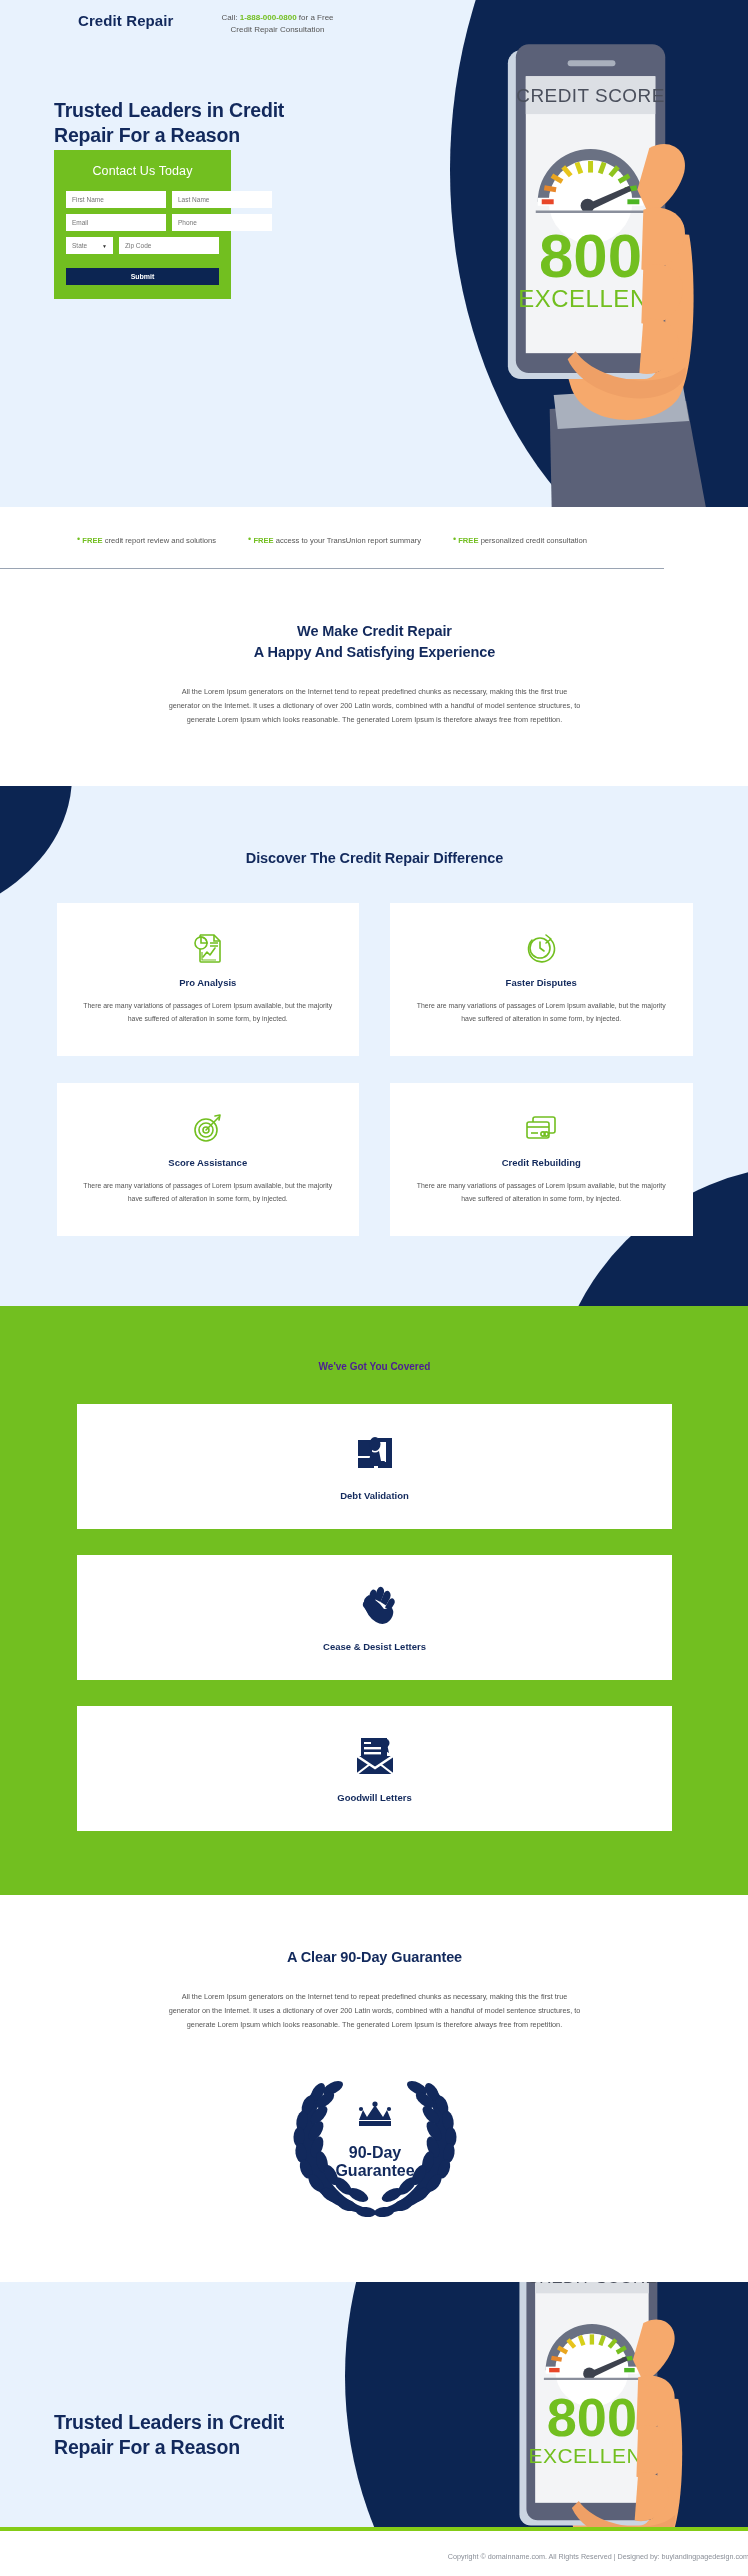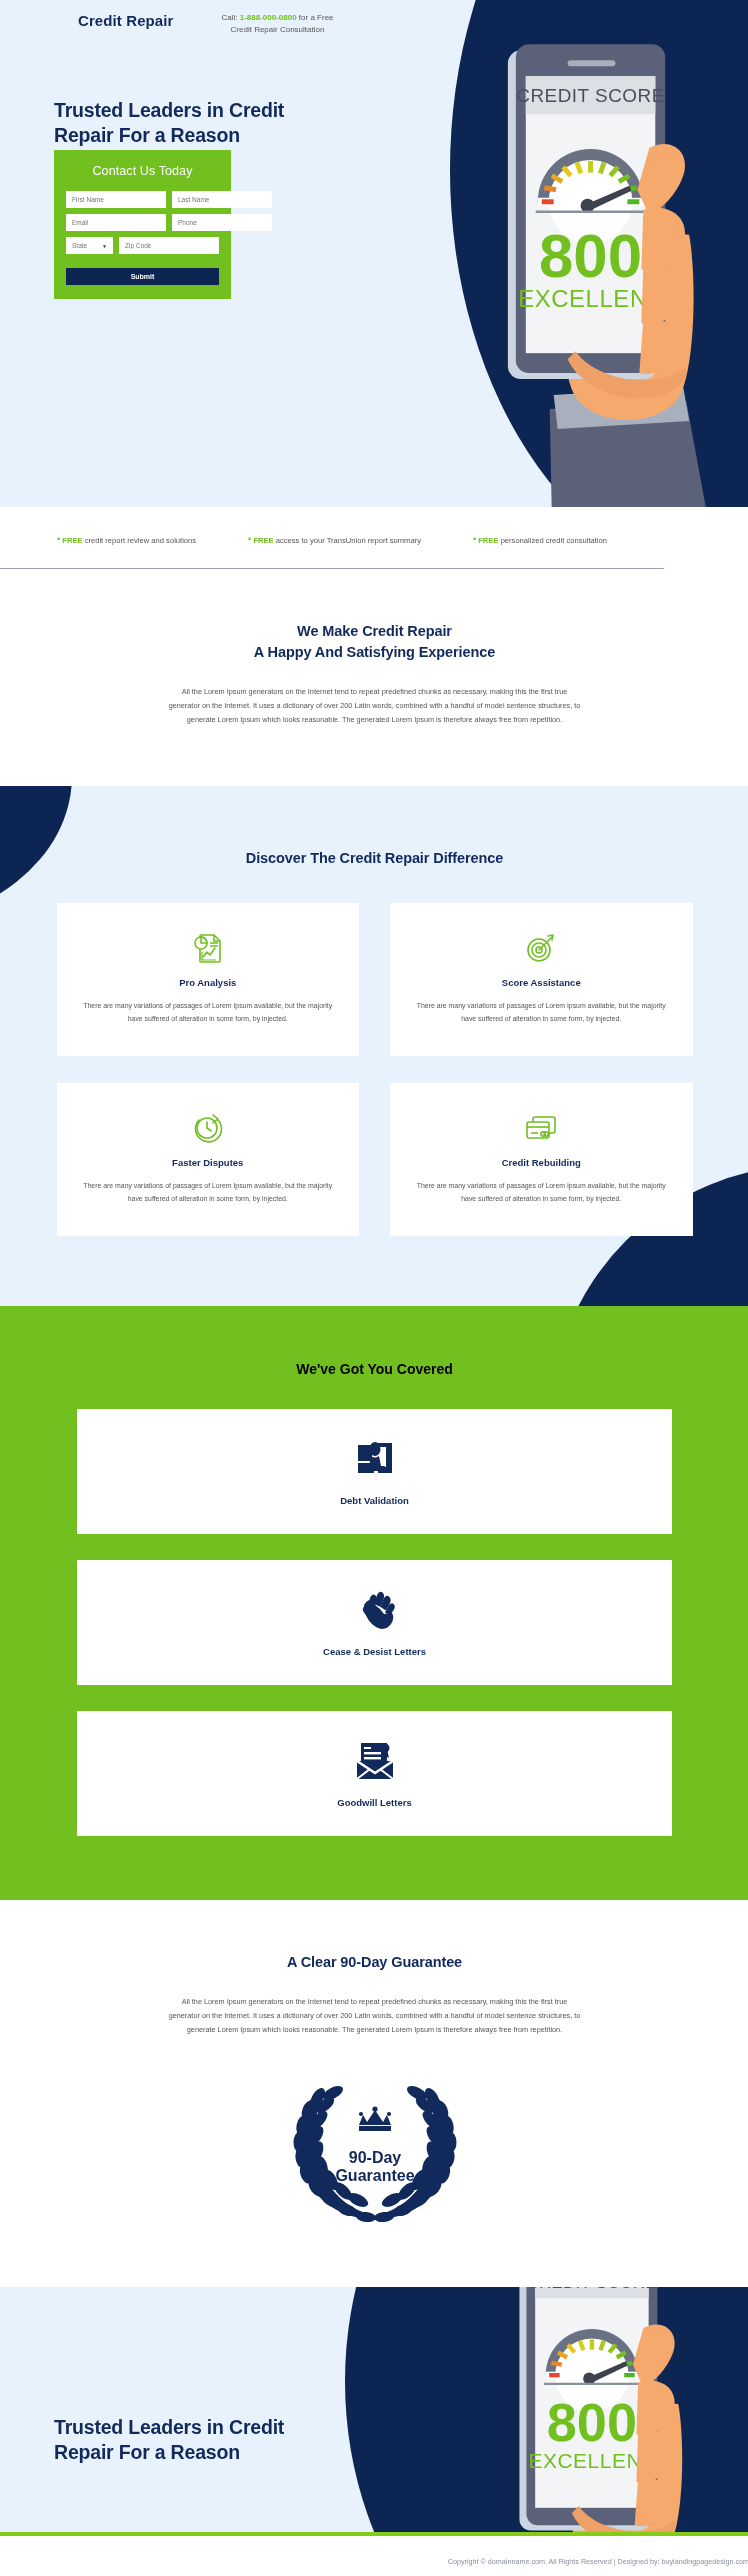--- a/index.html
+++ b/index.html
@@ -68,21 +68,21 @@
     font-family:"Liberation Sans", sans-serif;
   }
 
   
   .phone-wrap { position:absolute; right:18px; top:30px; width:259px; height:479px; z-index:5; }
 
   
   .benefits {
     width:664px; background:#fff; border-bottom:1px solid #9aa4b3;
     height:62px; display:flex; align-items:center; justify-content:center;
-    gap:52px; padding-top:4px;
+    gap:32px; padding-top:4px;
   }
   .ben { font-size:7.6px; color:#555; white-space:nowrap; }
   .ben .dot { color:#72bf20; font-size:9px; vertical-align:1px; }
   .ben b { color:#72bf20; font-weight:bold; }
 
   
   .sec-white { background:#fff; padding:52px 0 58px; text-align:center; }
   .sec-h2 {
     font-size:14.5px; font-weight:bold; color:#12295c; line-height:1.45;
     letter-spacing:-0.1px;
@@ -113,21 +113,21 @@
   .card {
     background:#fff; padding:26px 22px 30px; text-align:center;
     min-height:128px;
   }
   .card-icon { height:38px; display:flex; align-items:center; justify-content:center; margin-bottom:10px; }
   .card-title { font-size:9.5px; font-weight:bold; color:#12295c; margin-bottom:11px; }
   .card-text { font-size:6.9px; color:#555; line-height:1.95; }
 
   
   .sec-green { background:#72bf20; padding:55px 0 64px; text-align:center; }
-  .green-h2 { color:#000000; font-size:14px; font-weight:bold; }
+  .green-h2 { color:#4c1d95; font-size:10px; font-weight:bold; }
   .grid3 {
     width:595px; margin:32px auto 0;
     display:grid; grid-template-columns:repeat(1,1fr); gap:26px;
   }
   .ccard {
     background:#fff; padding:26px 10px 28px; text-align:center;
   }
   .ccard-icon { height:48px; display:flex; align-items:center; justify-content:center; margin-bottom:12px; }
   .ccard-title { font-size:9.5px; font-weight:bold; color:#12295c; }
 
@@ -298,41 +298,41 @@
             <path d="M11 22 v8 h14" stroke-width="1.2"></path>
           </svg>
         </div>
         <div class="card-title">Pro Analysis</div>
         <div class="card-text">There are many variations of passages of Lorem Ipsum available, but the majority have suffered of alteration in some form, by injected.</div>
       </div>
 
       <div class="card">
         <div class="card-icon">
           <svg width="34" height="36" viewBox="0 0 34 36" fill="none" stroke="#72bf20" stroke-width="1.6">
+            <circle cx="16" cy="18" r="10"></circle>
+            <path d="M16 12 v6 l4 3" stroke-linecap="round"></path>
+            <path d="M26 9 a13 13 0 1 1 -18 1" stroke-linecap="round"></path>
+            <path d="M22 5 l5 4 -5 4" stroke-linecap="round" stroke-linejoin="round"></path>
+          </svg>
+        </div>
+        <div class="card-title">Faster Disputes</div>
+        <div class="card-text">There are many variations of passages of Lorem Ipsum available, but the majority have suffered of alteration in some form, by injected.</div>
+      </div>
+
+      <div class="card">
+        <div class="card-icon">
+          <svg width="34" height="36" viewBox="0 0 34 36" fill="none" stroke="#72bf20" stroke-width="1.6">
             <circle cx="15" cy="20" r="11"></circle>
             <circle cx="15" cy="20" r="7"></circle>
             <circle cx="15" cy="20" r="3"></circle>
             <path d="M15 20 L28 7" stroke-linecap="round"></path>
             <path d="M24 6 l5 -1 -1 5" stroke-linecap="round" stroke-linejoin="round"></path>
           </svg>
         </div>
         <div class="card-title">Score Assistance</div>
-        <div class="card-text">There are many variations of passages of Lorem Ipsum available, but the majority have suffered of alteration in some form, by injected.</div>
-      </div>
-
-      <div class="card">
-        <div class="card-icon">
-          <svg width="34" height="36" viewBox="0 0 34 36" fill="none" stroke="#72bf20" stroke-width="1.6">
-            <circle cx="16" cy="18" r="10"></circle>
-            <path d="M16 12 v6 l4 3" stroke-linecap="round"></path>
-            <path d="M26 9 a13 13 0 1 1 -18 1" stroke-linecap="round"></path>
-            <path d="M22 5 l5 4 -5 4" stroke-linecap="round" stroke-linejoin="round"></path>
-          </svg>
-        </div>
-        <div class="card-title">Faster Disputes</div>
         <div class="card-text">There are many variations of passages of Lorem Ipsum available, but the majority have suffered of alteration in some form, by injected.</div>
       </div>
 
       <div class="card">
         <div class="card-icon">
           <svg width="38" height="34" viewBox="0 0 38 34" fill="none" stroke="#72bf20" stroke-width="1.6">
             <rect x="11" y="6" width="22" height="16" rx="2"></rect>
             <rect x="5" y="11" width="22" height="16" rx="2" fill="#fff"></rect>
             <path d="M5 16 h22"></path>
             <path d="M9 22 h7"></path>

